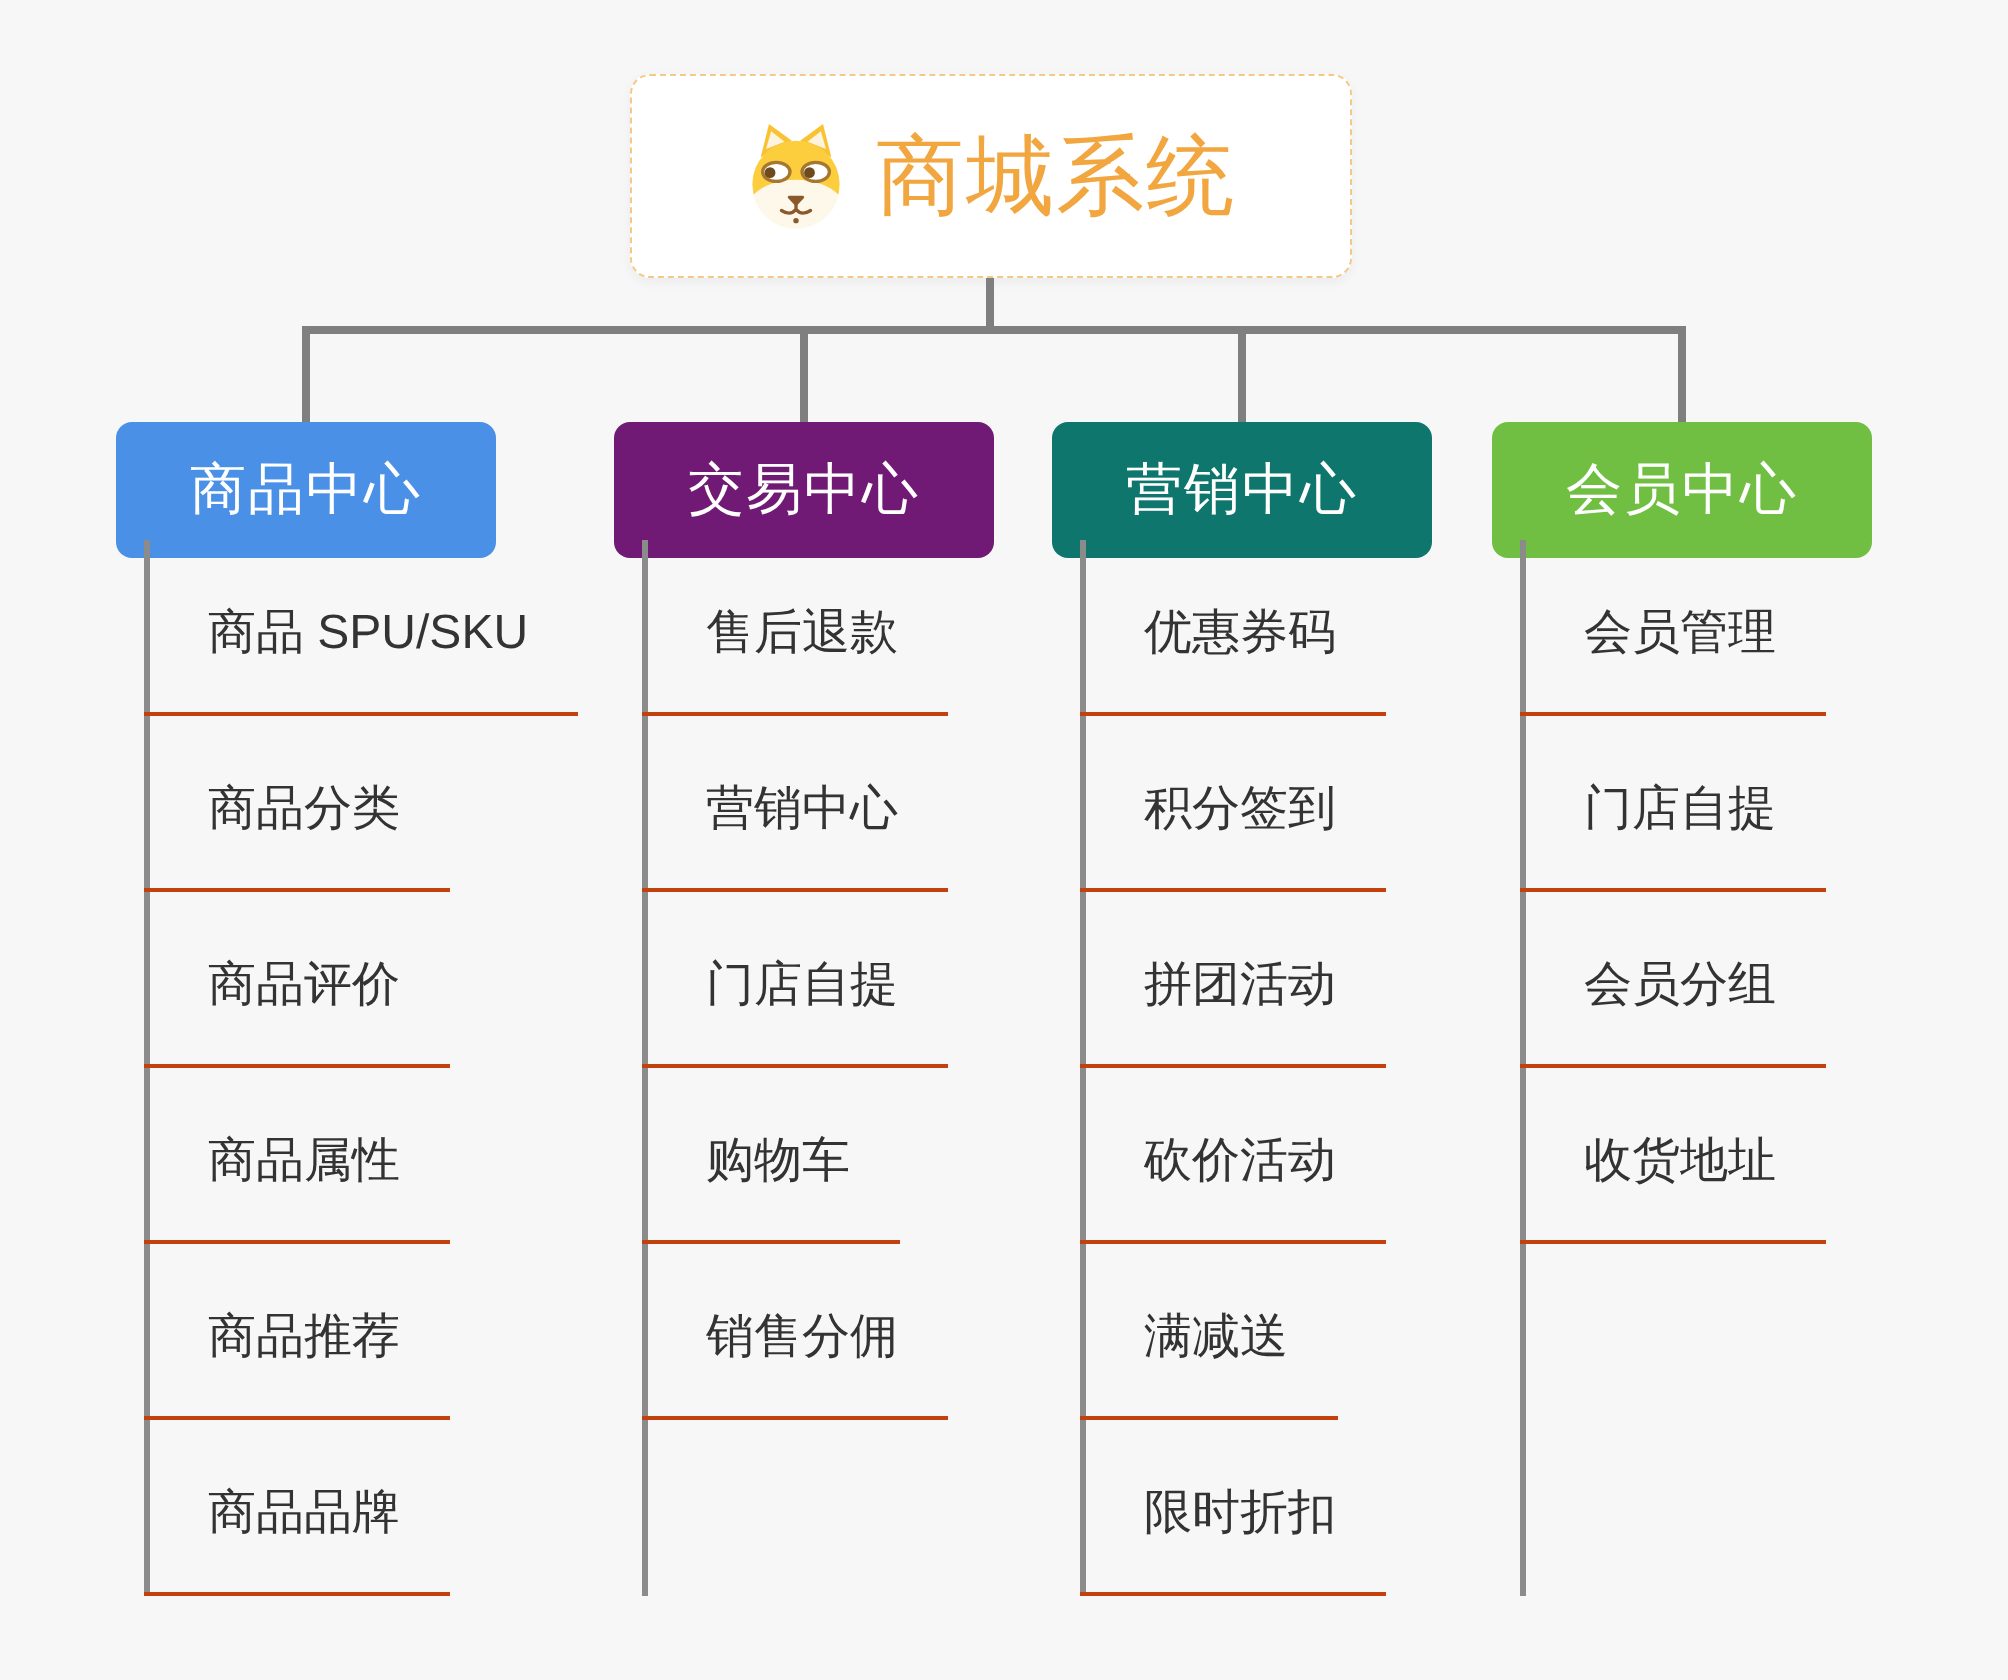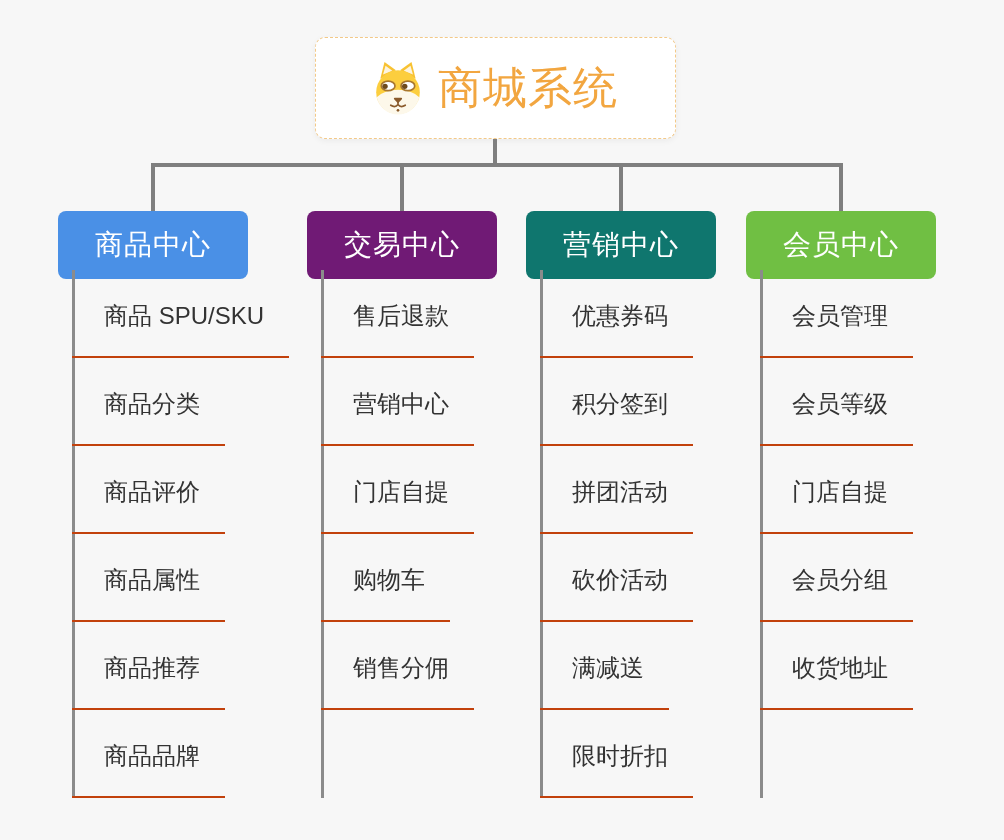--- a/index.html
+++ b/index.html
@@ -171,23 +171,20 @@
   <div class="column column-4">
     <div class="branch-header" style="background-color: rgb(112, 191, 67);">
       <span class="branch-label">会员中心</span>
     </div>
     <div class="trunk"></div>
     <div class="branch-items">
           <div class="row">
             <div class="leaf">会员管理</div>
           </div>
           <div class="row">
-            <div class="leaf">会员等级</div>
-          </div>
-          <div class="row">
             <div class="leaf">门店自提</div>
           </div>
           <div class="row">
             <div class="leaf">会员分组</div>
           </div>
           <div class="row">
             <div class="leaf">收货地址</div>
           </div>
         </div>
   </div>

